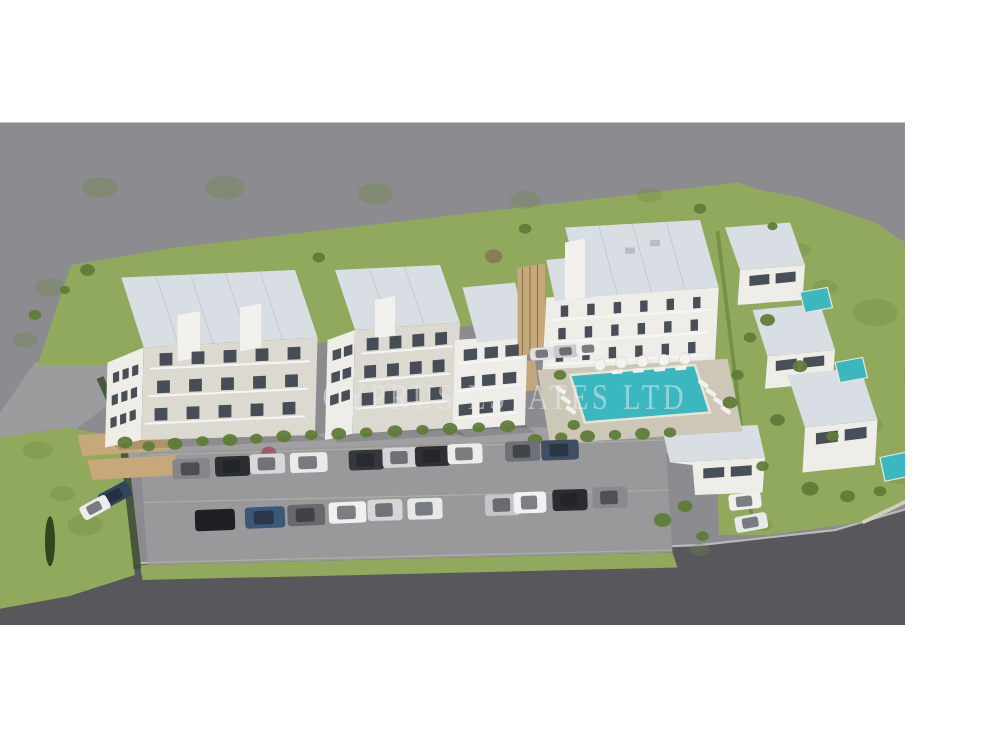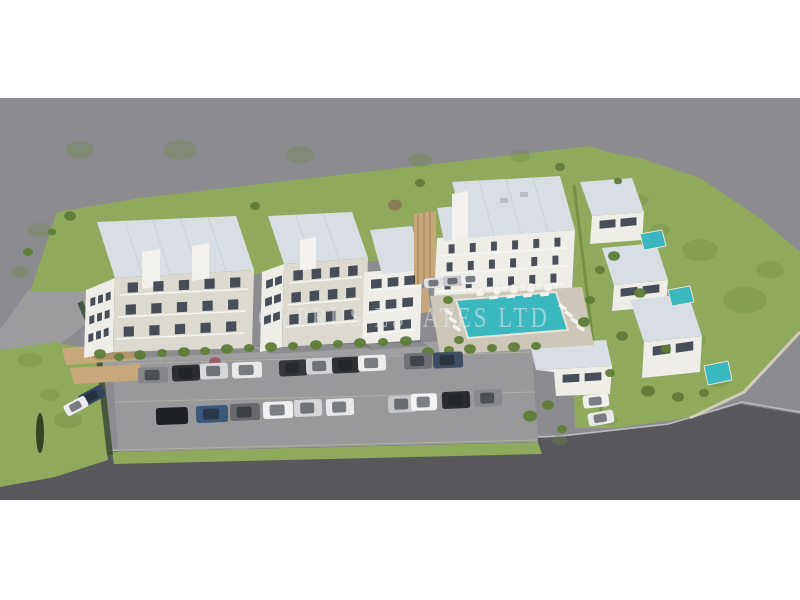--- a/index.html
+++ b/index.html
@@ -1,16 +1,16 @@
 <!DOCTYPE html>
 <html><head>
 <meta charset="utf-8">
 <style>
   html,body{margin:0;padding:0;background:#ffffff;}
-  .stage{position:relative;width:800px;height:600px;background:#ffffff;overflow:hidden;
+  .stage{position:relative;width:724px;height:600px;background:#ffffff;overflow:hidden;
          font-family:"Liberation Sans",sans-serif;}
   svg{display:block;}
   .watermark{font-family:"Liberation Serif",serif;font-size:29px;letter-spacing:4px;
              font-weight:400;}
 </style>
 </head>
 <body>
 
 <div class="stage">
 <svg width="800" height="600" viewBox="0 0 800 600">

